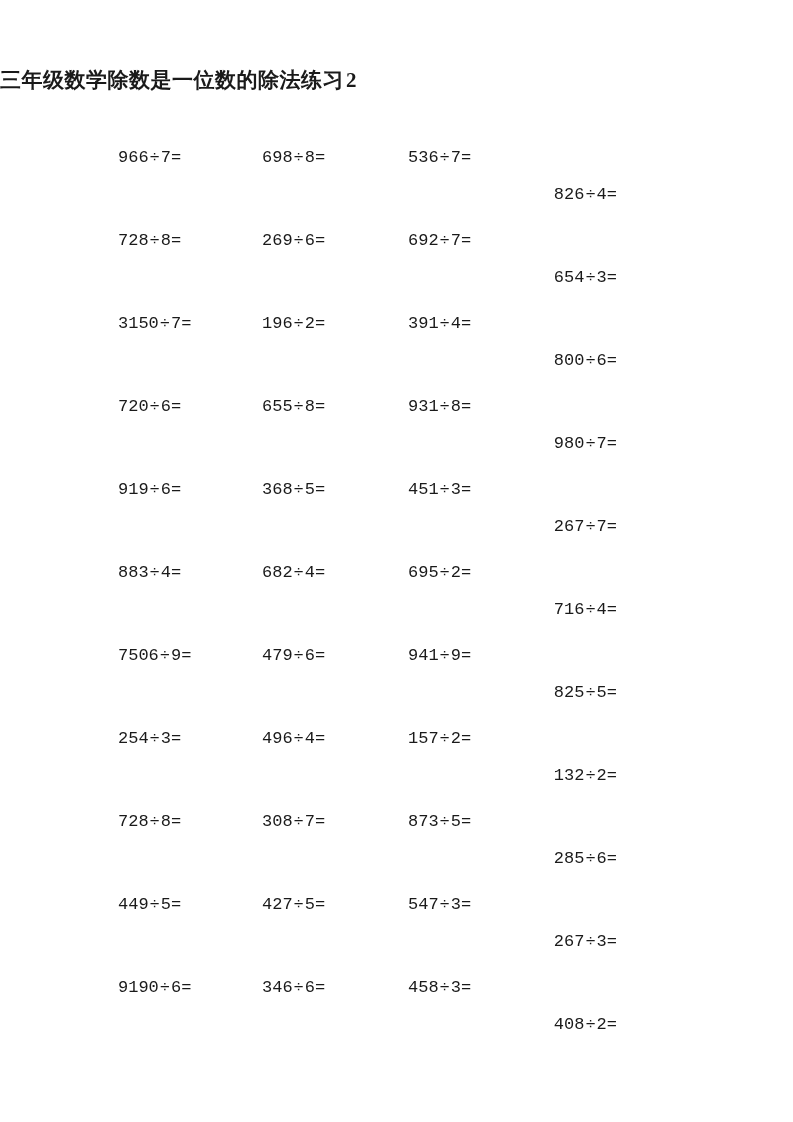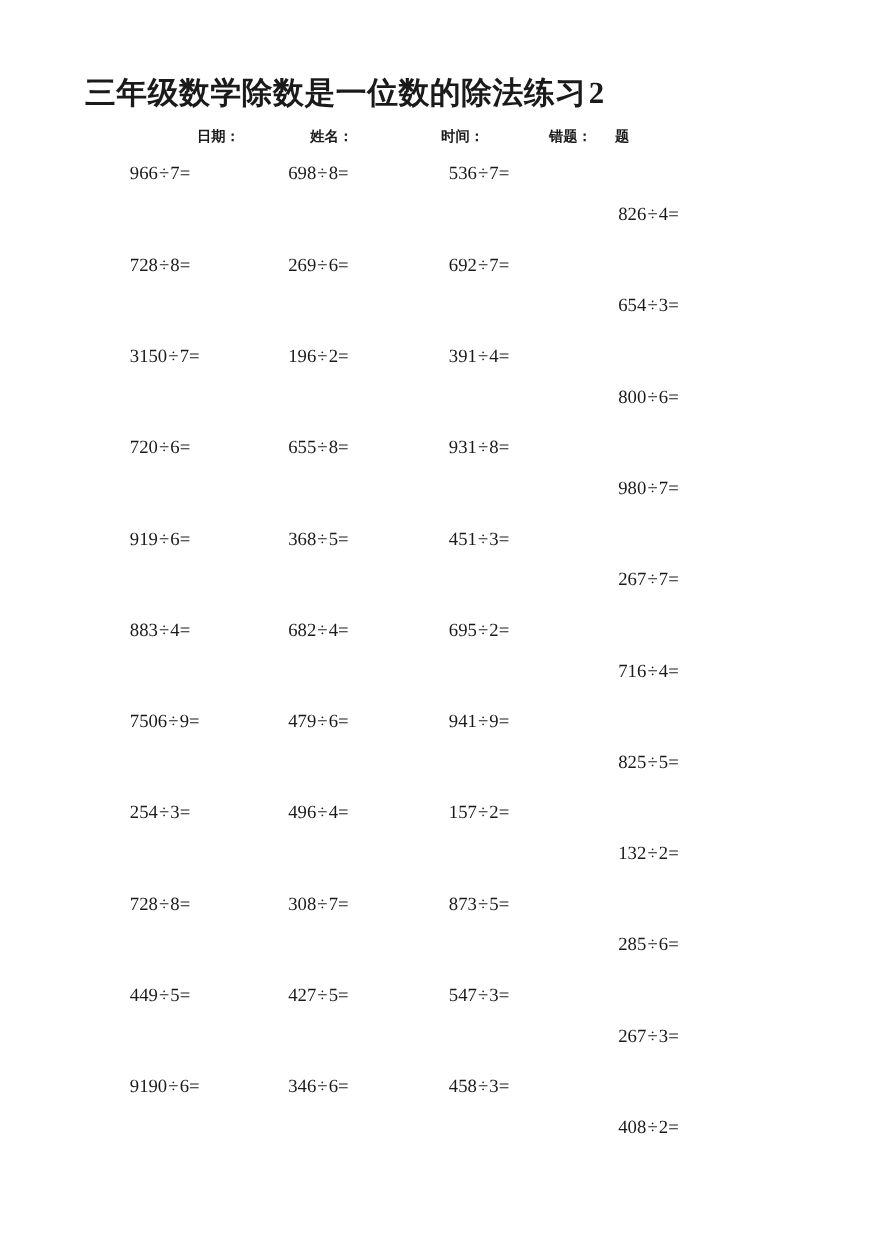--- a/index.html
+++ b/index.html
@@ -23,22 +23,22 @@
     width: 793px;
     height: 1122px;
     background: #ffffff;
   }
 
   .worksheet-title {
     position: absolute;
     left: 0;
     top: 66px;
     width: 627px;
-    text-align: center;
-    font-size: 28px;
+    text-align: left;
+    font-size: 21px;
     font-weight: bold;
     letter-spacing: 0.5px;
     font-family: "Liberation Serif", "DejaVu Serif", serif;
   }
   .worksheet-title .title-suffix {
     font-weight: bold;
     padding-left: 2px;
   }
 
   .info-row {
@@ -70,44 +70,37 @@
   }
   .problem-row {
     position: relative;
     height: 83px;
   }
   .problem-cell {
     position: absolute;
     font-size: 17px;
     line-height: 24px;
     white-space: nowrap;
-    font-family: Liberation Serif, serif;
+    font-family: Liberation Mono, monospace;
   }
   
   .problem-cell.c0 { left: 118px; }
   .problem-cell.c1 { left: 262px; }
   .problem-cell.c2 { left: 408px; }
   .problem-cell.c3 { right: 176px; margin-top: 37px; }
 
   .op { padding: 0 1px; }
 </style>
 </head>
 <body>
 
 <div class="page">
 
   <div class="worksheet-title"><span>三年级数学除数是一位数的除法练习</span><span class="title-suffix">2</span></div>
 
-  <div class="info-row">
-    <span class="info-field f0">日期：</span>
-    <span class="info-field f1">姓名：</span>
-    <span class="info-field f2">时间：</span>
-    <span class="info-field f3">错题：</span>
-    <span class="info-field f4">题</span>
-  </div>
 
   <div class="problems">
       <div class="problem-row">
         <div class="problem-cell c0"><span>966</span><span class="op">÷</span><span>7</span><span>=</span></div>
         <div class="problem-cell c1"><span>698</span><span class="op">÷</span><span>8</span><span>=</span></div>
         <div class="problem-cell c2"><span>536</span><span class="op">÷</span><span>7</span><span>=</span></div>
         <div class="problem-cell c3"><span>826</span><span class="op">÷</span><span>4</span><span>=</span></div>
       </div>
       <div class="problem-row">
         <div class="problem-cell c0"><span>728</span><span class="op">÷</span><span>8</span><span>=</span></div>

